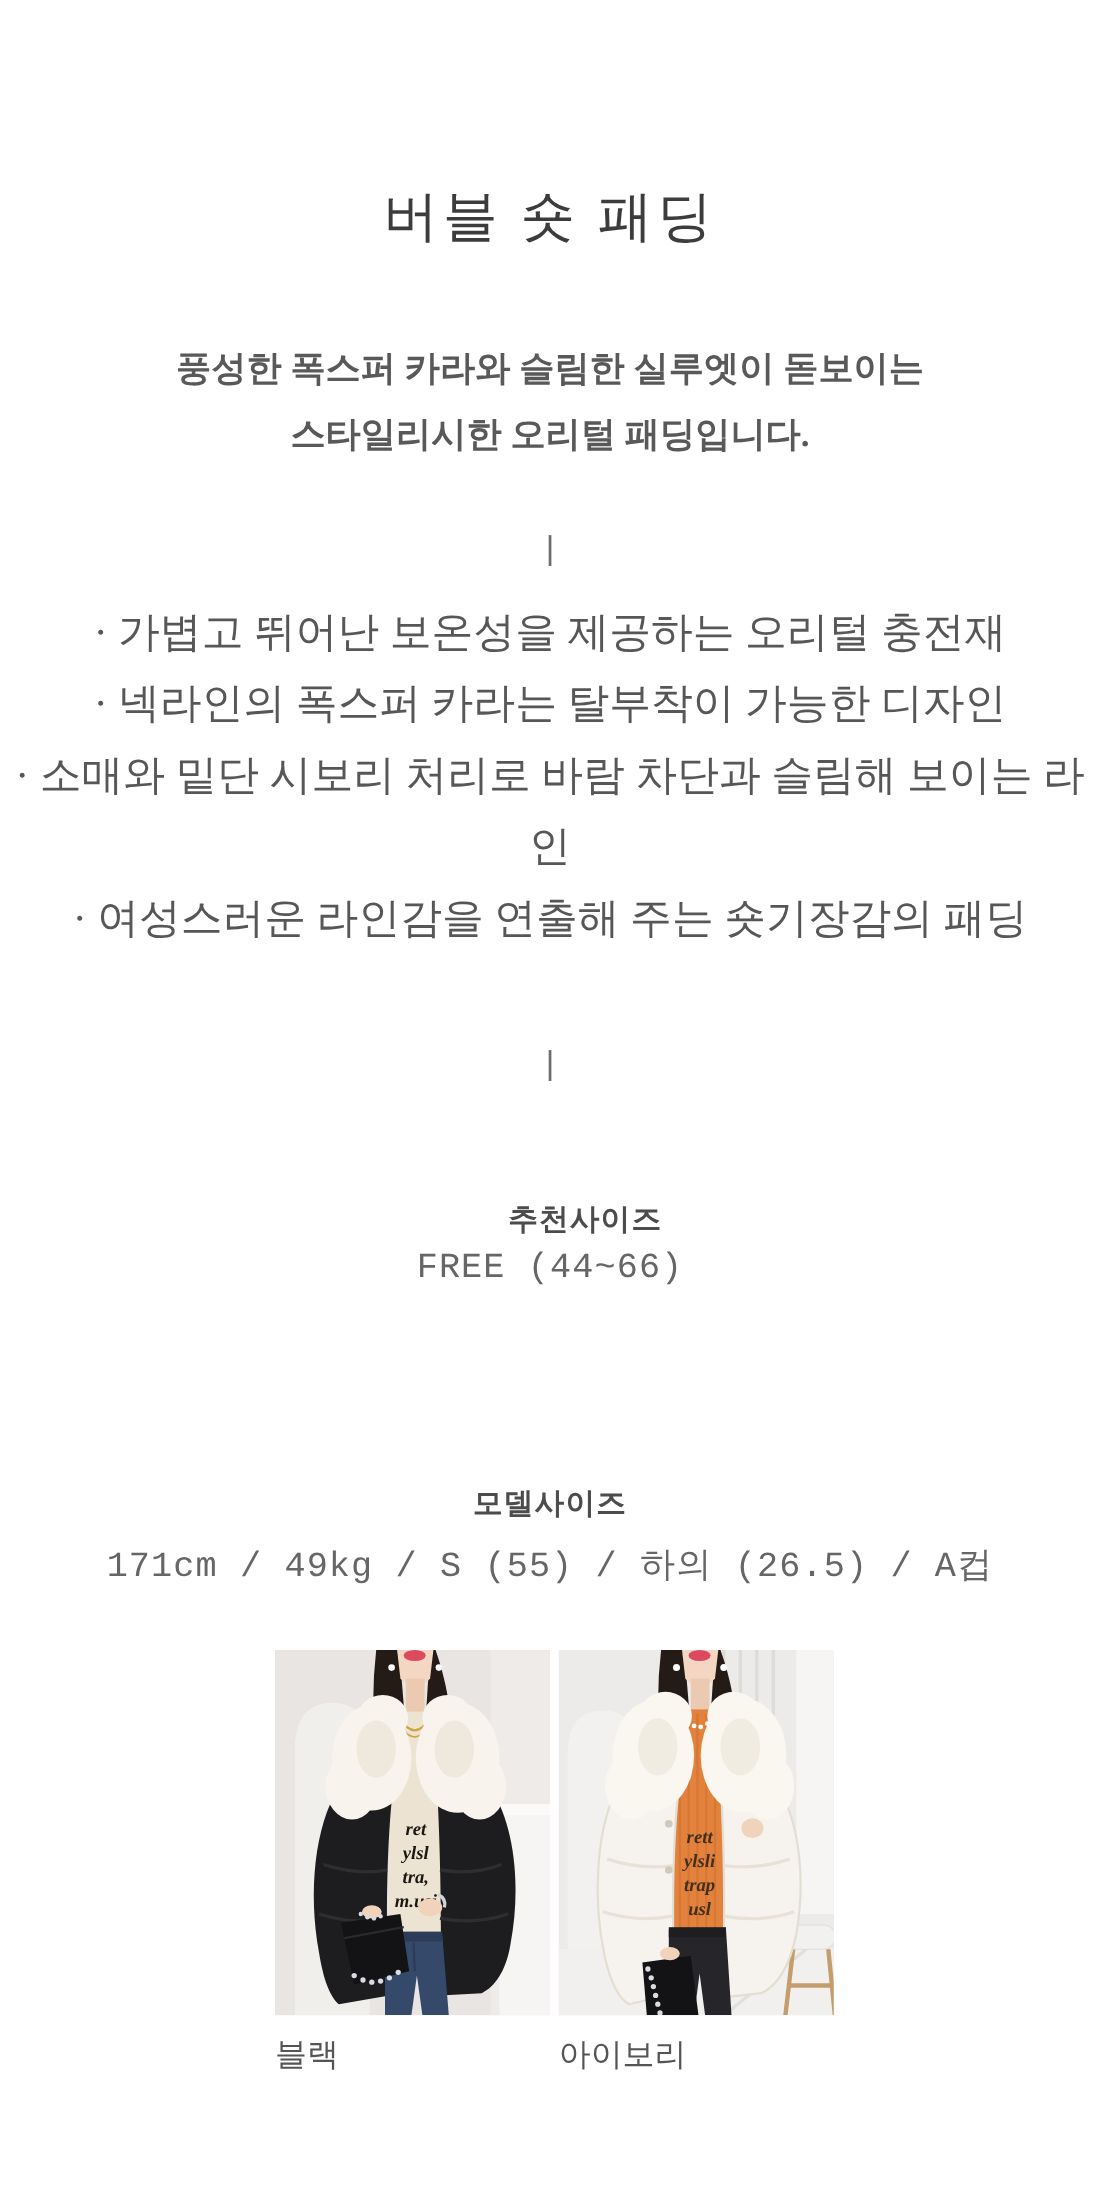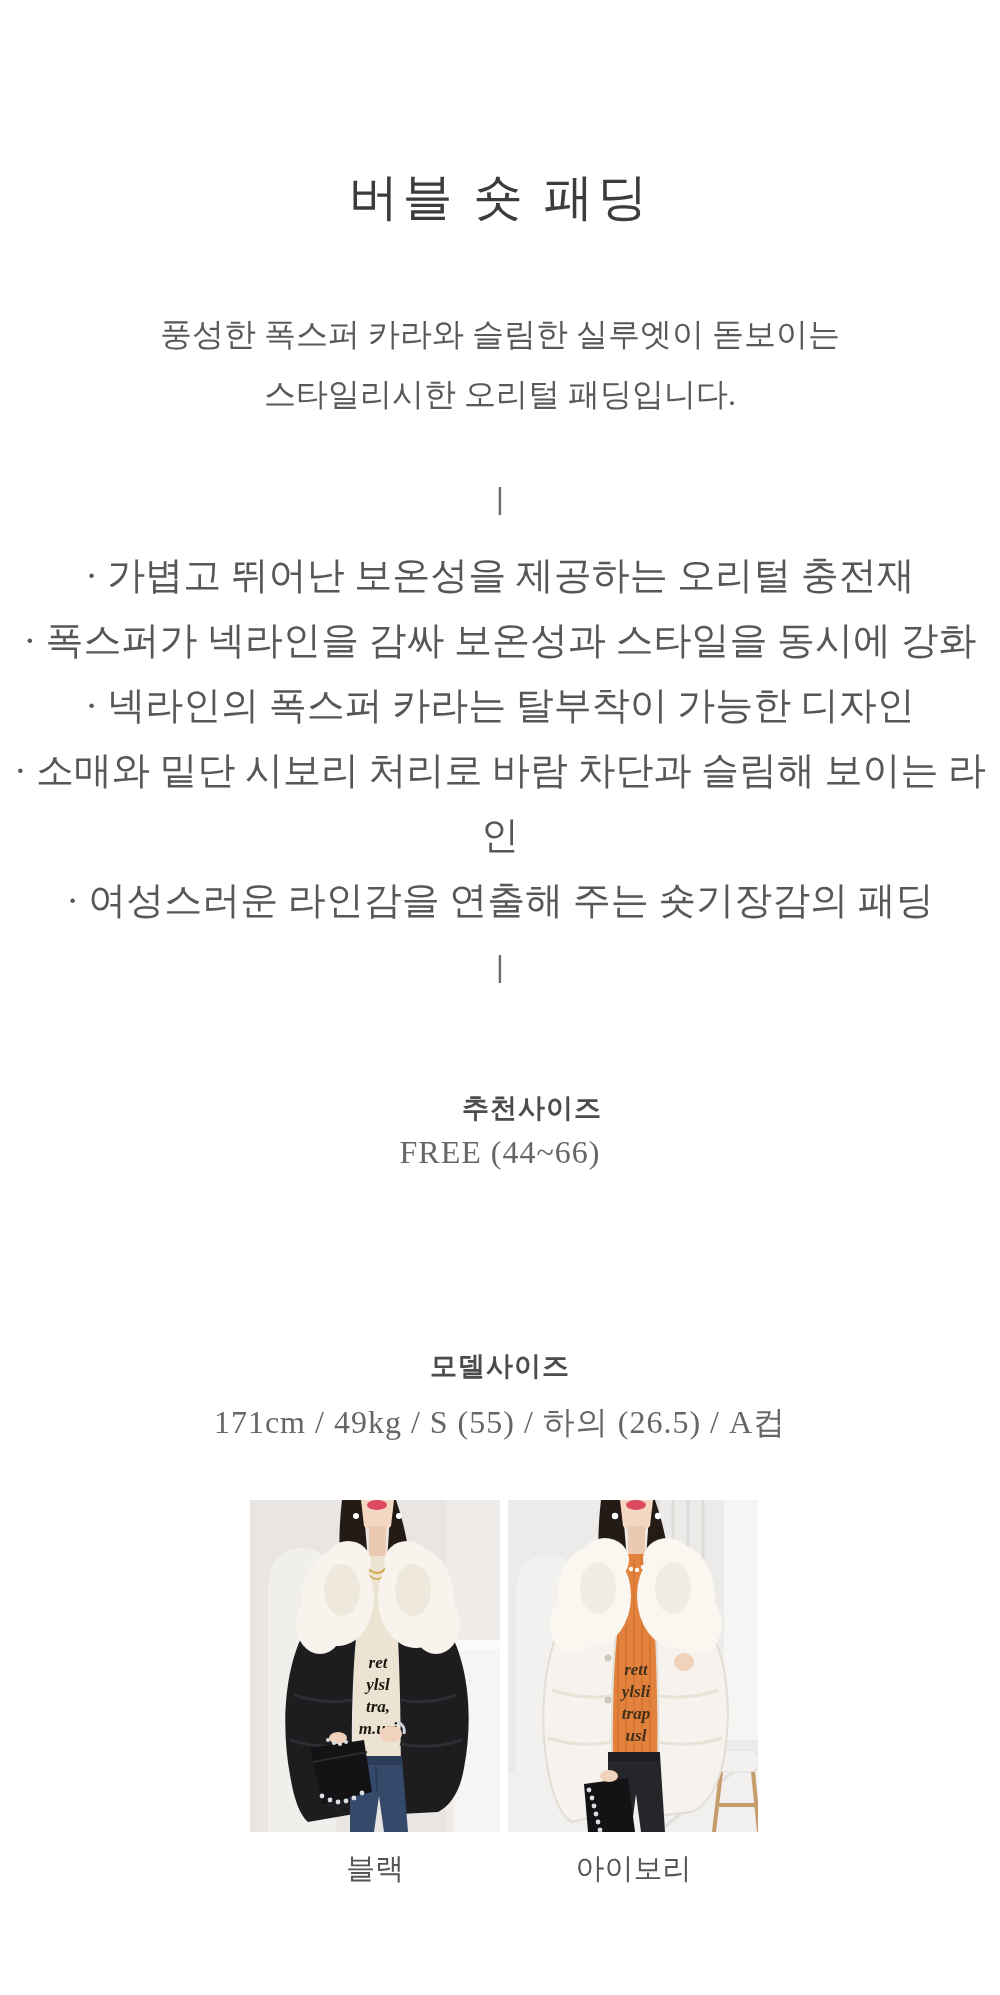--- a/index.html
+++ b/index.html
@@ -21,21 +21,21 @@
     letter-spacing: 4px;
     color: #3c3c3c;
     font-weight: 400;
   }
   .intro {
     top: 304px;
     font-size: 32px;
     line-height: 60px;
     color: #595959;
   }
-  .intro span { display: block; }
+  .intro span { display: block; font-weight: bold; }
   .divider {
     font-size: 30px;
     color: #6d6d6d;
     font-family: "Liberation Sans", sans-serif;
     font-weight: 300;
   }
   .divider-1 { top: 482px; }
   .divider-2 { top: 950px; }
 
   .feature-list {
@@ -48,21 +48,21 @@
   }
 
   .section-heading {
     font-family: "Liberation Sans", sans-serif;
     font-weight: 700;
     font-size: 27px;
     color: #4c4c4c;
     letter-spacing: 1px;
   }
   .section-value {
-    font-family: Liberation Serif, serif;
+    font-family: Liberation Mono, monospace;
     font-weight: 400;
     font-size: 32px;
     color: #666666;
     letter-spacing: 1px;
   }
   .reco-heading  { top: 1090px; padding-left: 32px; }
   .reco-value    { top: 1134px; }
   .model-heading { top: 1348px; }
   .model-value   { top: 1401px; }
 
@@ -83,42 +83,41 @@
   }
   .photo svg { display: block; }
 
   .colorway-label {
     position: absolute;
     top: 1848px;
     font-family: "Liberation Sans", sans-serif;
     font-size: 29px;
     line-height: 40px;
     color: #555555;
-    text-align: center;
+    text-align: left;
   }
   .colorway-label.black { left: 250px; width: 250px; }
   .colorway-label.ivory { left: 508px; width: 251px; }
 </style>
 </head>
 <body>
 
 <div class="page">
 
   <div class="centered page-title">버블 숏 패딩</div>
 
   <div class="centered intro">
     <span>풍성한 폭스퍼 카라와 슬림한 실루엣이 돋보이는</span>
     <span>스타일리시한 오리털 패딩입니다.</span>
   </div>
 
   <div class="centered divider divider-1">|</div>
 
   <ul class="centered feature-list">
     <li>· 가볍고 뛰어난 보온성을 제공하는 오리털 충전재</li>
-    <li>· 폭스퍼가 넥라인을 감싸 보온성과 스타일을 동시에 강화</li>
     <li>· 넥라인의 폭스퍼 카라는 탈부착이 가능한 디자인</li>
     <li>· 소매와 밑단 시보리 처리로 바람 차단과 슬림해 보이는 라인</li>
     <li>· 여성스러운 라인감을 연출해 주는 숏기장감의 패딩</li>
   </ul>
 
   <div class="centered divider divider-2">|</div>
 
   <div class="centered section-heading reco-heading">추천사이즈</div>
   <div class="centered section-value reco-value">FREE (44~66)</div>
 

